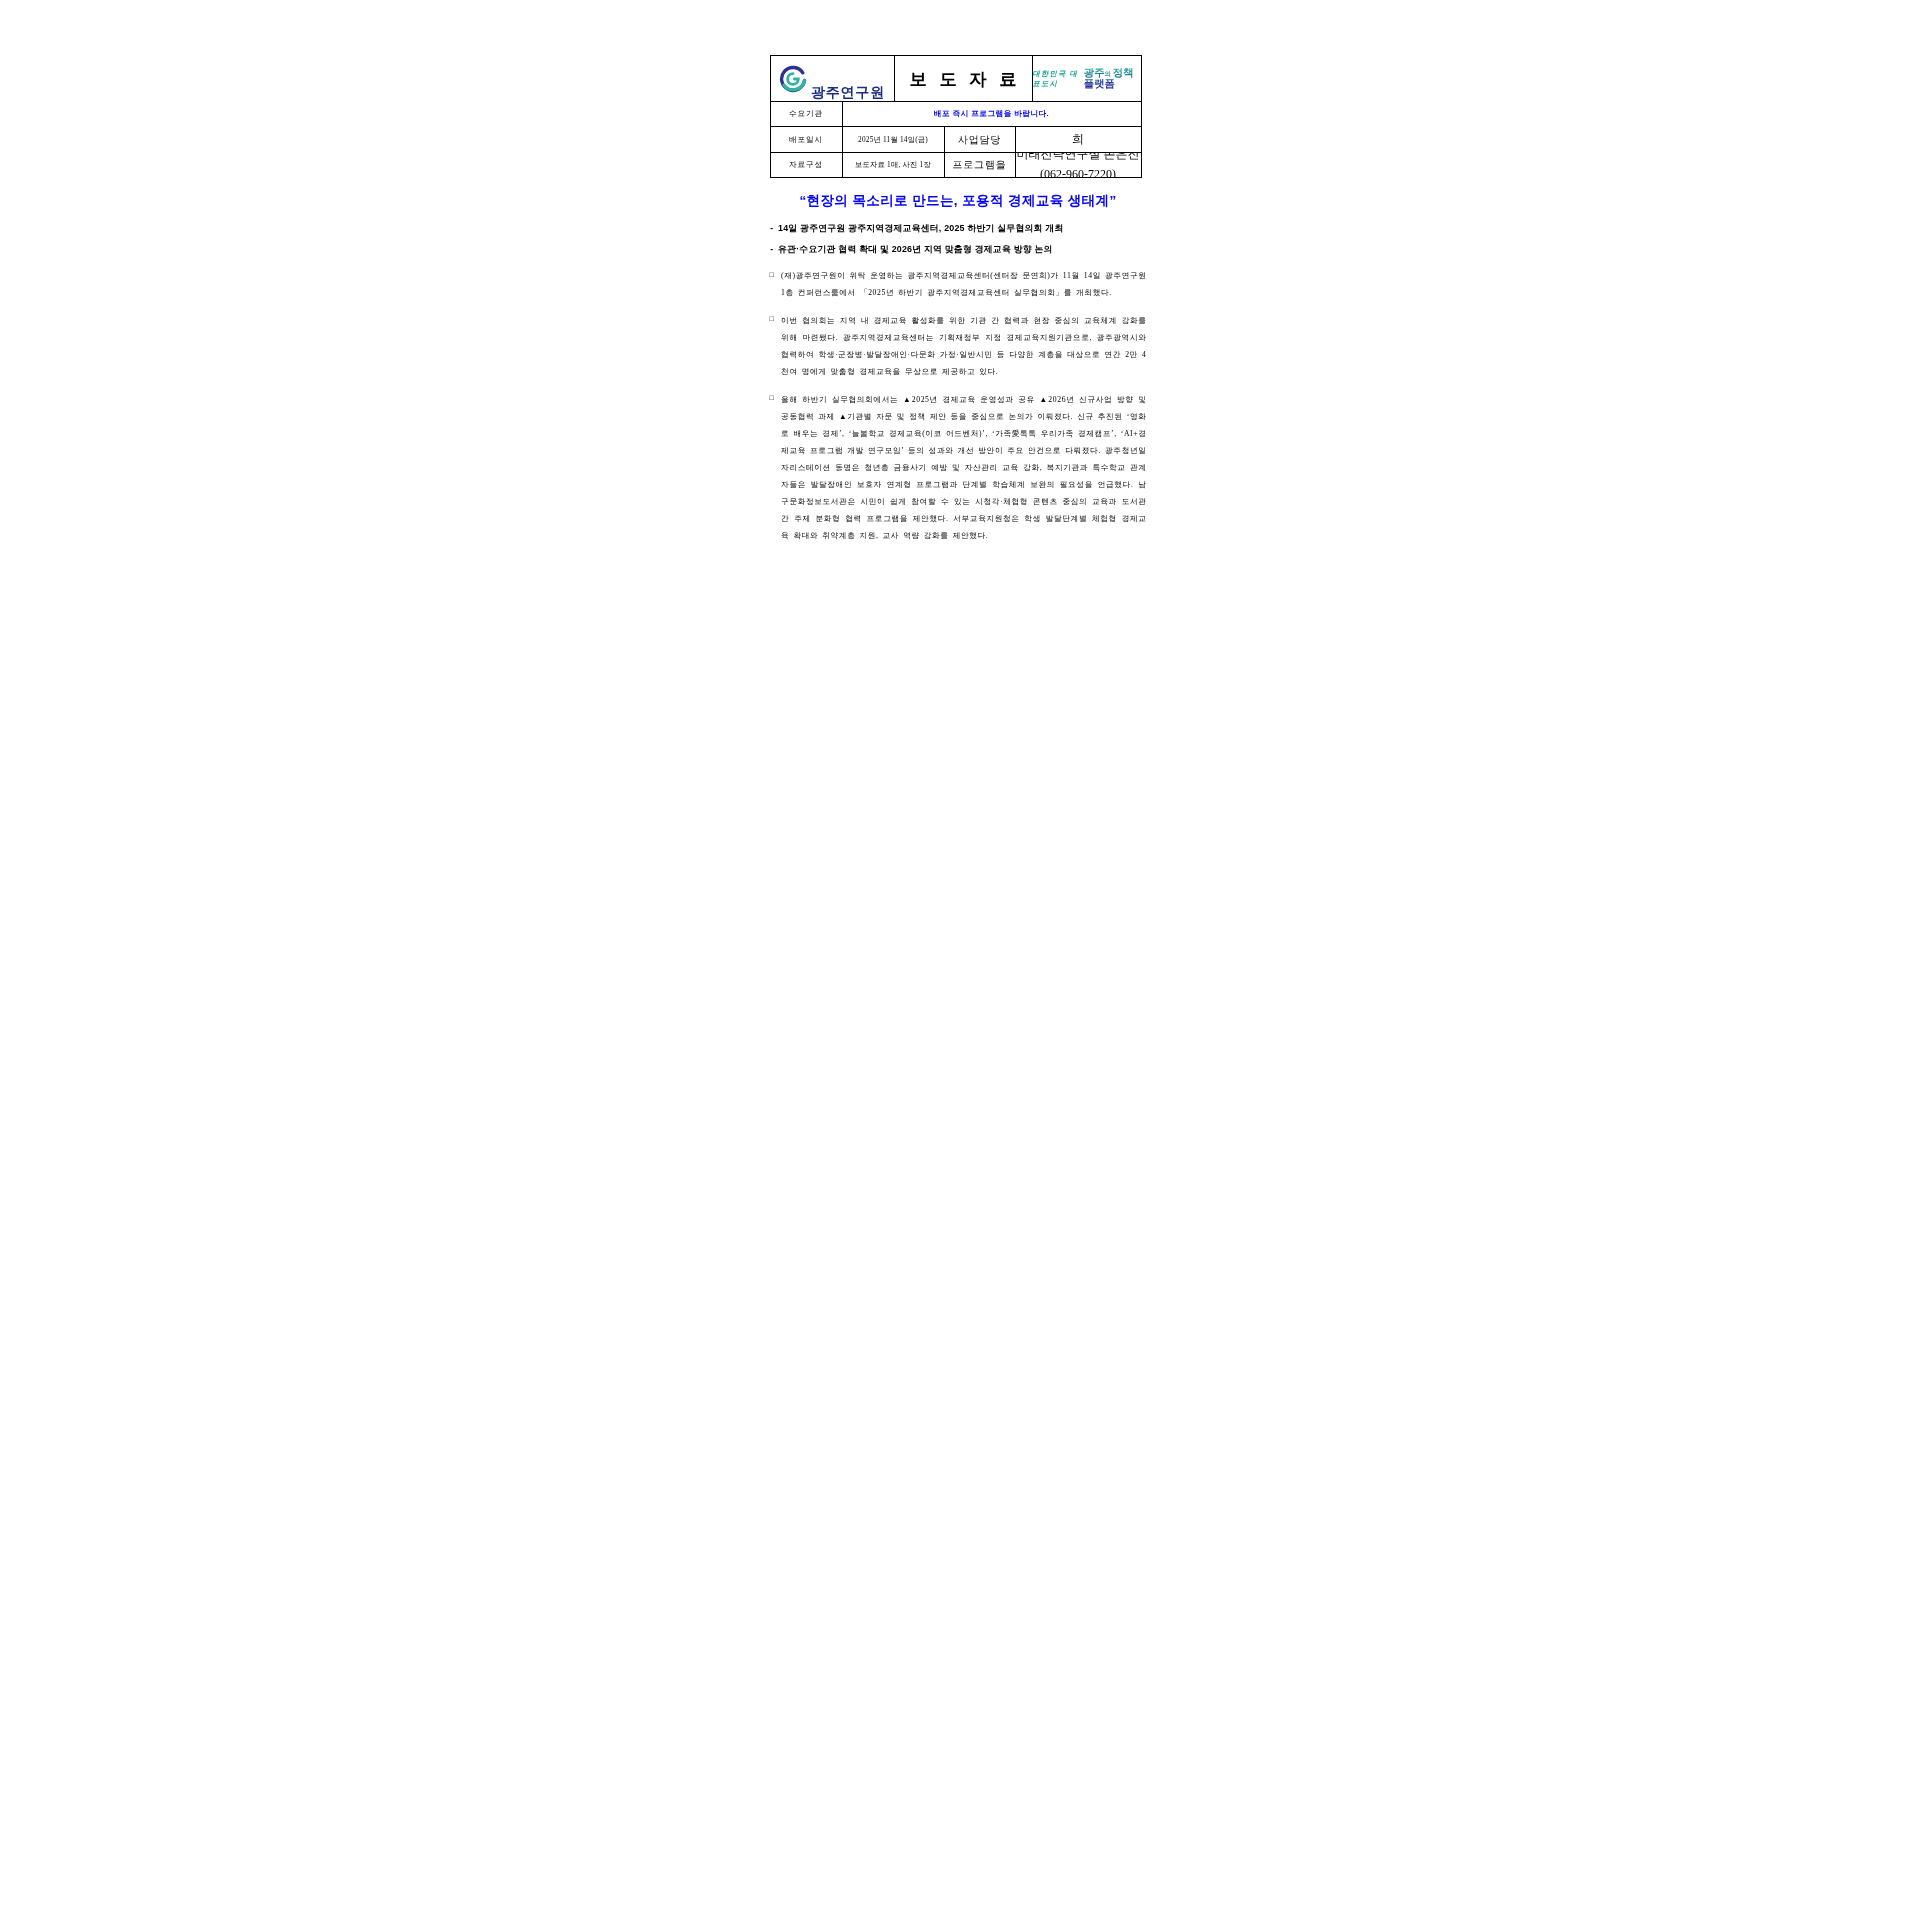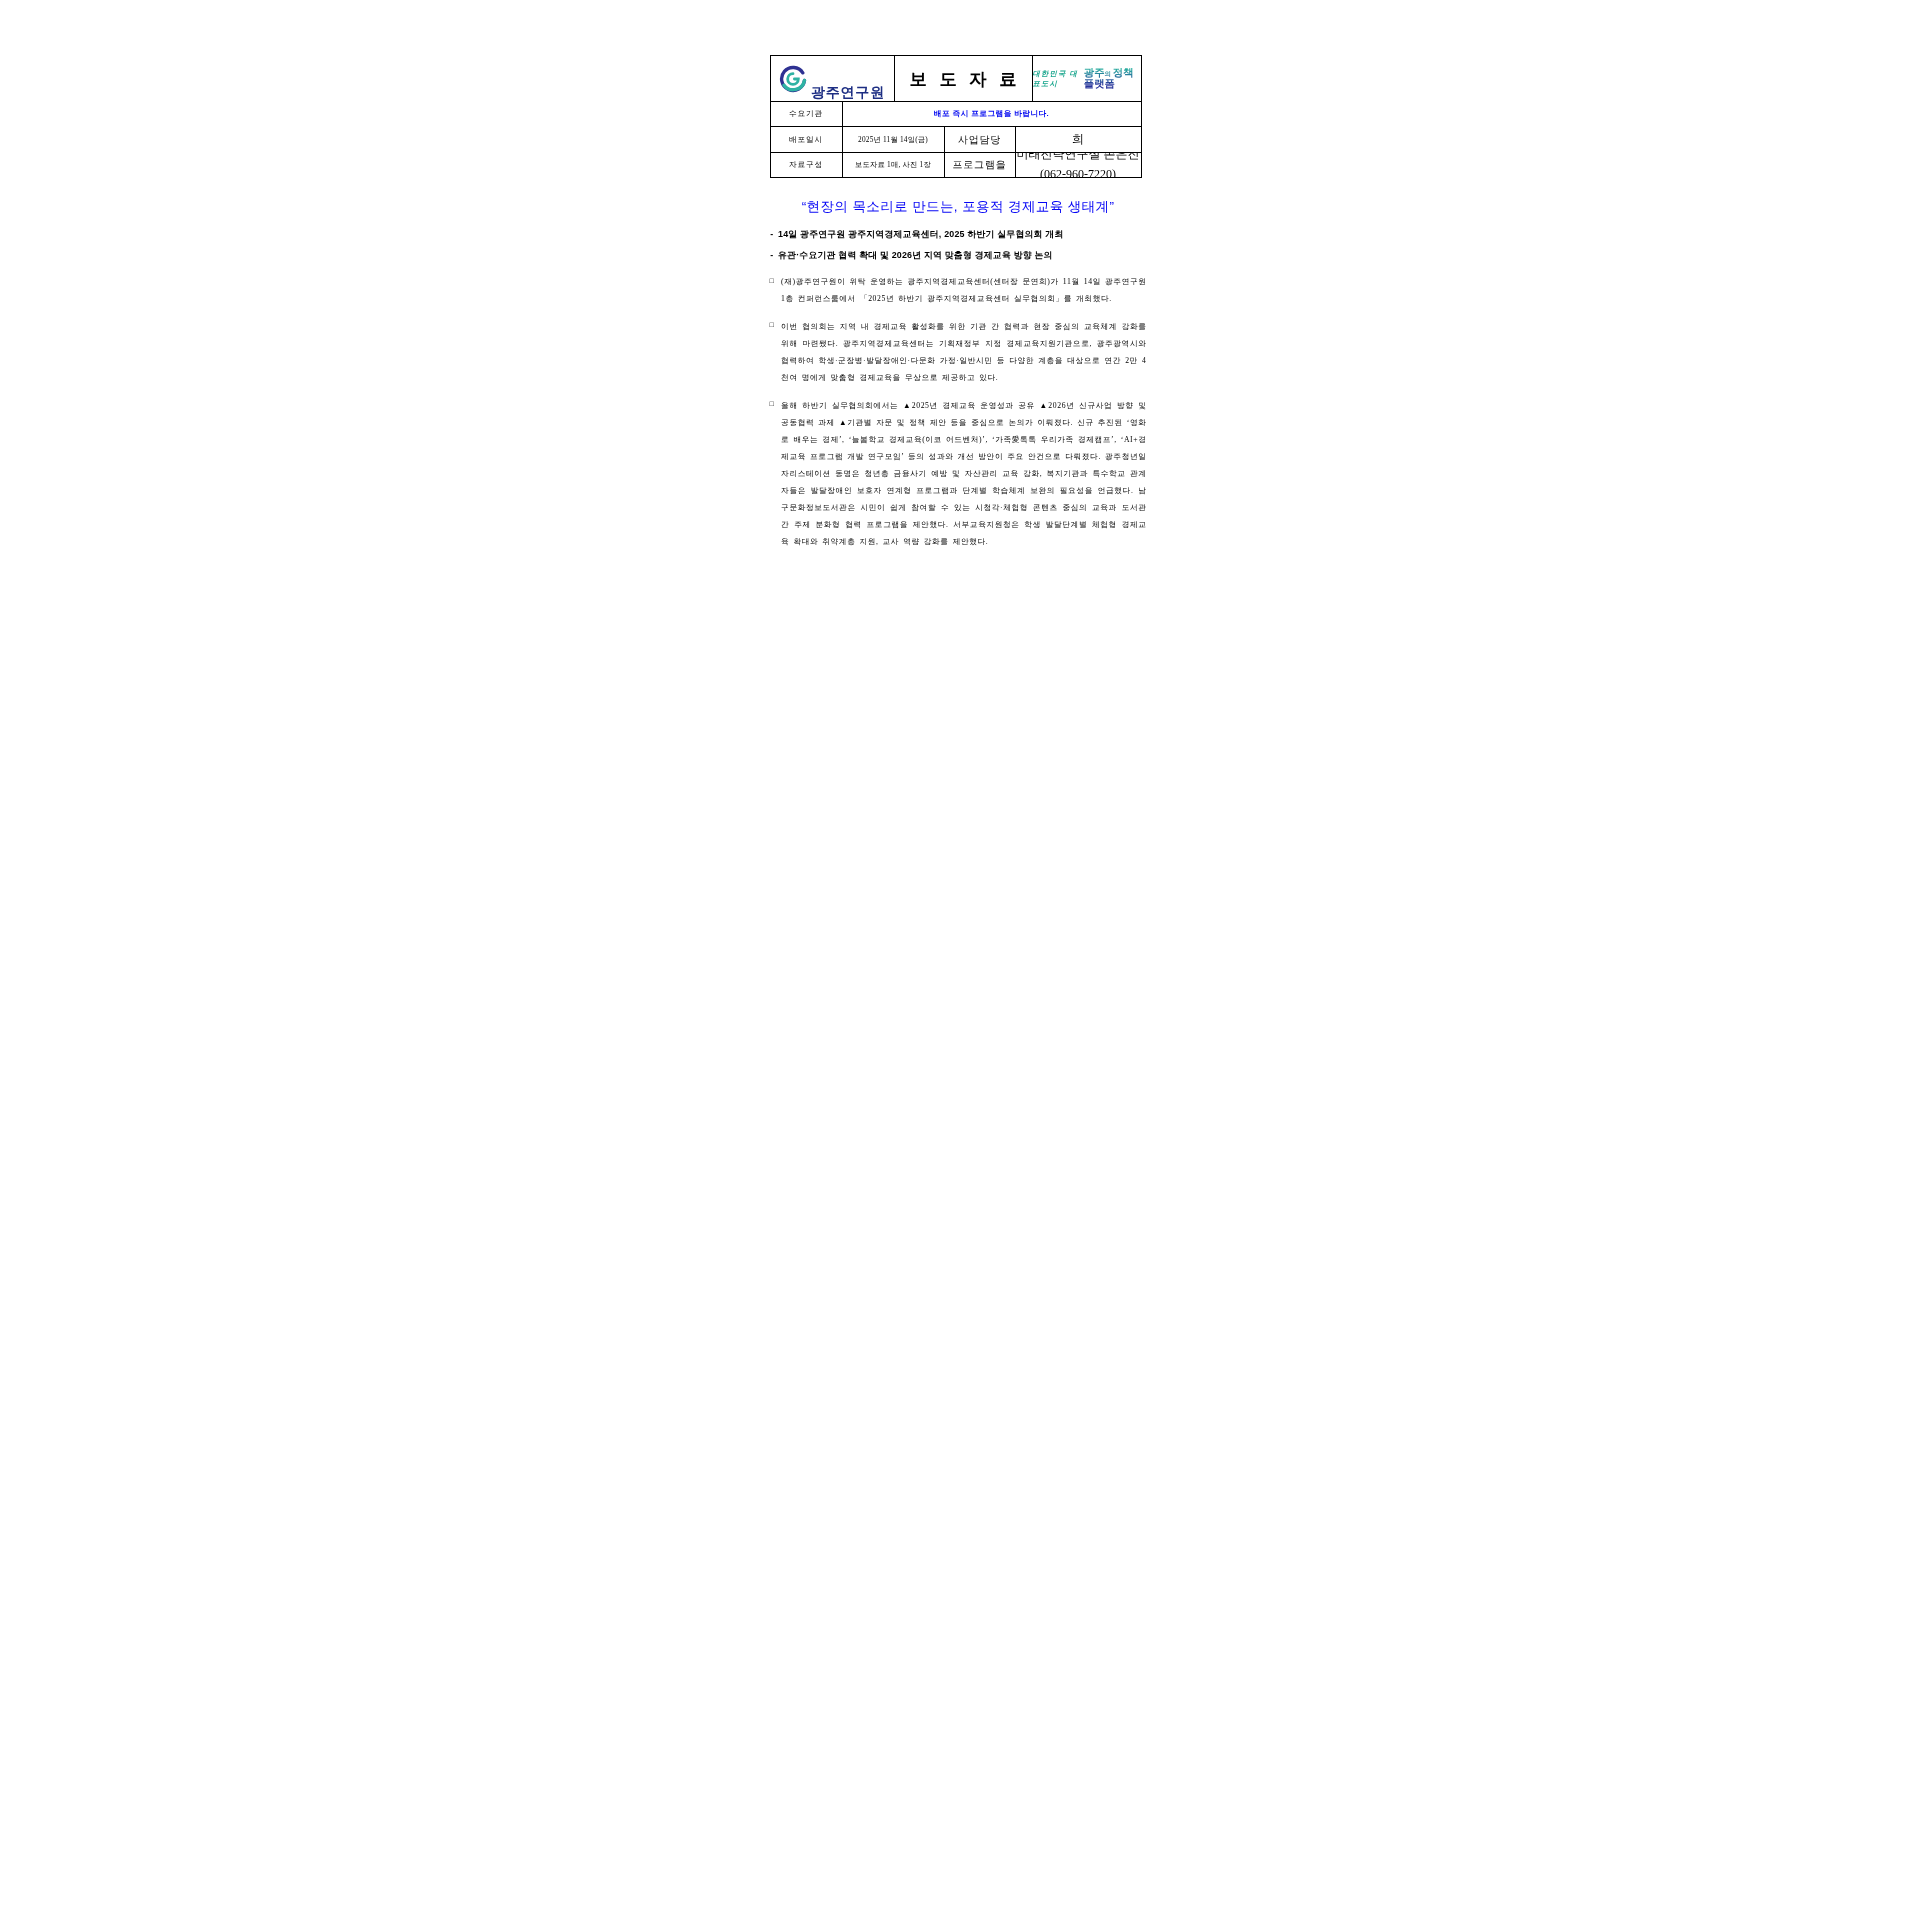--- a/index.html
+++ b/index.html
@@ -57,23 +57,23 @@
     font-family:"Liberation Sans","DejaVu Sans",sans-serif;
     font-weight:bold; font-size:7.7px; letter-spacing:0.4px; color:#0409f0;
   }
   .cell-val { font-size:7.3px; letter-spacing:0.2px; }
   .cell-role { font-size:10px; letter-spacing:0.8px; }
   .cell-contact { flex-direction:column; font-size:12px; line-height:1.65; text-align:center; }
 
   
   .content { position:absolute; left:46px; top:182px; width:377px; }
   .main-title {
-    margin-top:16px; text-align:center;
-    font-family:"Liberation Sans","DejaVu Sans",sans-serif;
-    font-weight:normal; font-size:13.5px; letter-spacing:0.4px; color:#0404f5;
+    margin-top:10px; text-align:center;
+    font-family:"Liberation Sans","DejaVu Sans",sans-serif;
+    font-weight:bold; font-size:13.5px; letter-spacing:0.4px; color:#0404f5;
     white-space:nowrap;
   }
   .subtitle {
     font-family:"Liberation Sans","DejaVu Sans",sans-serif;
     font-weight:bold; font-size:8.9px; letter-spacing:0.2px; color:#000;
     display:flex; align-items:baseline; white-space:nowrap;
   }
   .subtitle.sub1 { margin-top:11.6px; }
   .subtitle.sub2 { margin-top:8px; }
   .subtitle .dash { margin:0 4.6px 0 0.8px; font-weight:bold; }

